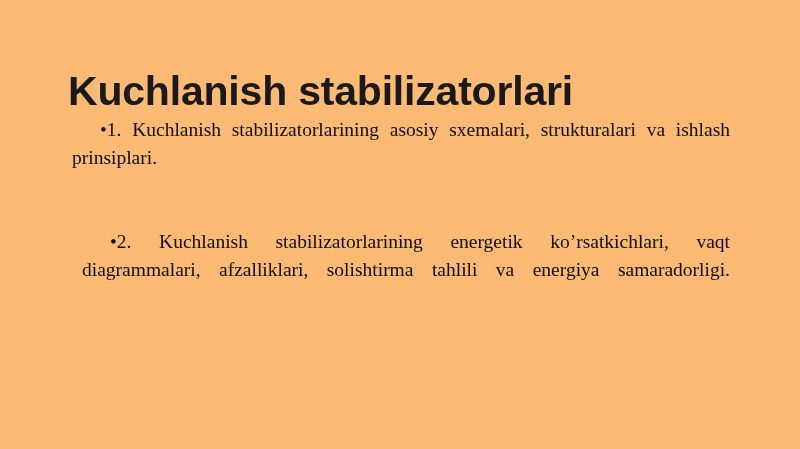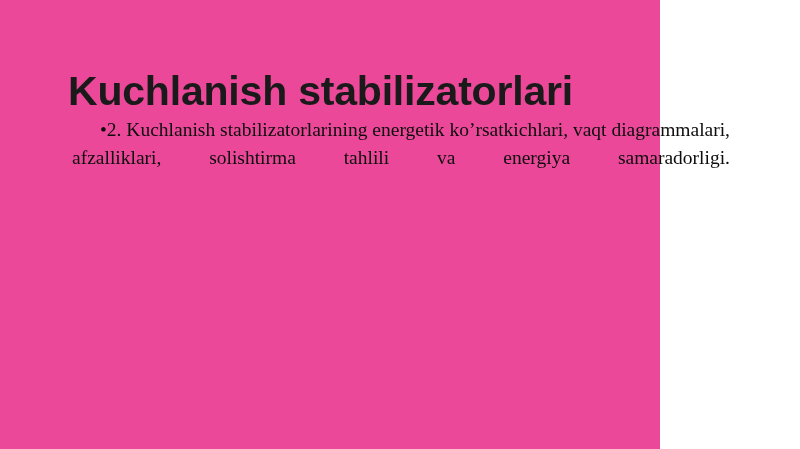--- a/index.html
+++ b/index.html
@@ -12,23 +12,23 @@
     height: 449px;
     background: #ffffff;
     font-family: "Liberation Serif", "DejaVu Serif", serif;
     color: #000000;
     overflow: hidden;
     position: relative;
   }
 
   .slide {
     position: relative;
-    width: 660px;
+    width: 800px;
     height: 449px;
-    background: #ec4899;
+    background: #fdba74;
     box-sizing: border-box;
   }
 
   .slide-title {
     position: absolute;
     left: 68px;
     top: 40px;
     width: 700px;
     font-family: "Liberation Sans", "DejaVu Sans", sans-serif;
     font-weight: bold;
@@ -54,20 +54,21 @@
     color: #0d0d0d;
     text-align: justify;
     text-justify: inter-word;
     text-indent: 28px;
     -webkit-hyphens: none;
     hyphens: none;
   }
 
   .para + .para {
     margin-top: 28px;
+    margin-left: 10px;
   }
 
   
   .para::after {
     content: "";
     display: inline-block;
     width: 100%;
   }
 
   .bullet-char {
@@ -78,19 +79,20 @@
 </style>
 </head>
 <body>
 
 <div class="slide">
 
   <h1 class="slide-title">Kuchlanish stabilizatorlari</h1>
 
   <div class="body-block">
 
+    <p class="para"><span class="bullet-char">•</span><span>1. Kuchlanish stabilizatorlarining asosiy sxemalari, strukturalari va ishlash prinsiplari.</span></p>
 
     <p class="para"><span class="bullet-char">•</span><span>2. Kuchlanish stabilizatorlarining energetik ko’rsatkichlari, vaqt diagrammalari, afzalliklari, solishtirma tahlili va energiya samaradorligi.</span></p>
 
 
   </div>
 
 </div>
 
 </body></html>

